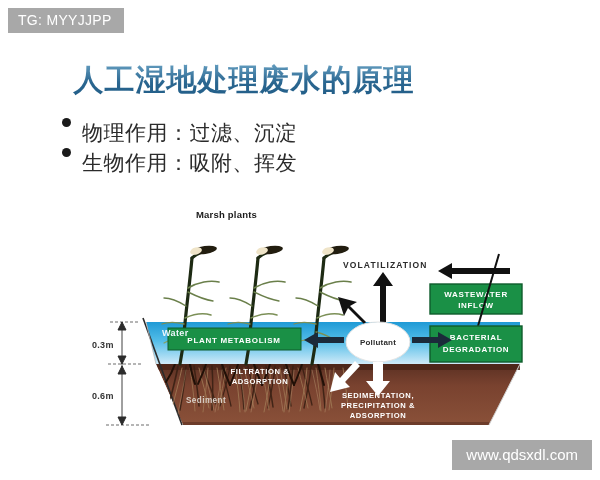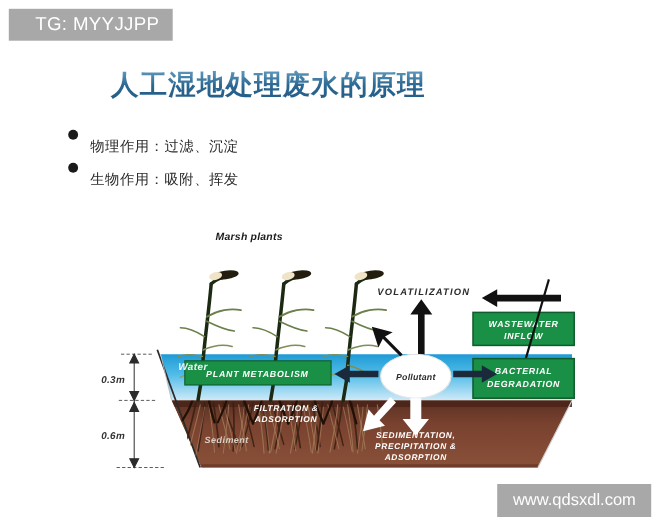--- a/index.html
+++ b/index.html
@@ -19,36 +19,36 @@
     overflow: hidden;
   }
 
   
   #tg-tag {
     position: absolute;
     left: 8px;
     top: 8px;
     background: #a8a8a8;
     color: #ffffff;
-    font-size: 17px;
+    font-size: 14px;
     letter-spacing: 0.3px;
-    padding: 4px 12px 5px 24px;
+    padding: 4px 12px 5px 10px;
     line-height: 1.15;
     white-space: nowrap;
   }
 
   
   #title {
     position: absolute;
     left: 0;
     top: 60px;
     width: 488px;
     text-align: center;
     font-family: "DejaVu Sans", "Liberation Sans", sans-serif;
-    font-size: 25px;
+    font-size: 30px;
     font-weight: bold;
     letter-spacing: 1px;
     color: #2d6f9e;
     background: linear-gradient(180deg, #6fa8c9 0%, #2a6690 55%, #1f5b86 100%);
     -webkit-background-clip: text;
     background-clip: text;
     -webkit-text-fill-color: transparent;
     text-shadow: none;
   }
 
@@ -68,35 +68,34 @@
   .bullet-dot {
     width: 9px;
     height: 9px;
     border-radius: 50%;
     background: #1a1a1a;
     margin-right: 11px;
     flex: 0 0 auto;
   }
   .bullet-text {
     font-family: "DejaVu Sans", "Liberation Sans", sans-serif;
-    font-size: 13px;
+    font-size: 21px;
     color: #2b2b2b;
     letter-spacing: 0.5px;
     white-space: nowrap;
     margin-top: 20px;
   }
 
   
   #diagram {
     position: absolute;
     left: 0;
     top: 196px;
     width: 600px;
     height: 250px;
-    font-style: italic;
   }
   #diagram svg { display: block; }
 
   .lbl {
     font-family: "Liberation Sans", "DejaVu Sans", sans-serif;
     font-weight: bold;
   }
   .lbl-marsh  { font-size: 9.5px; fill: #1b1b1b; letter-spacing: .2px; }
   .lbl-volat  { font-size: 8.5px; fill: #2b2b2b; letter-spacing: 1.1px; }
   .lbl-white  { font-size: 8px;  fill: #ffffff; letter-spacing: .7px; }

